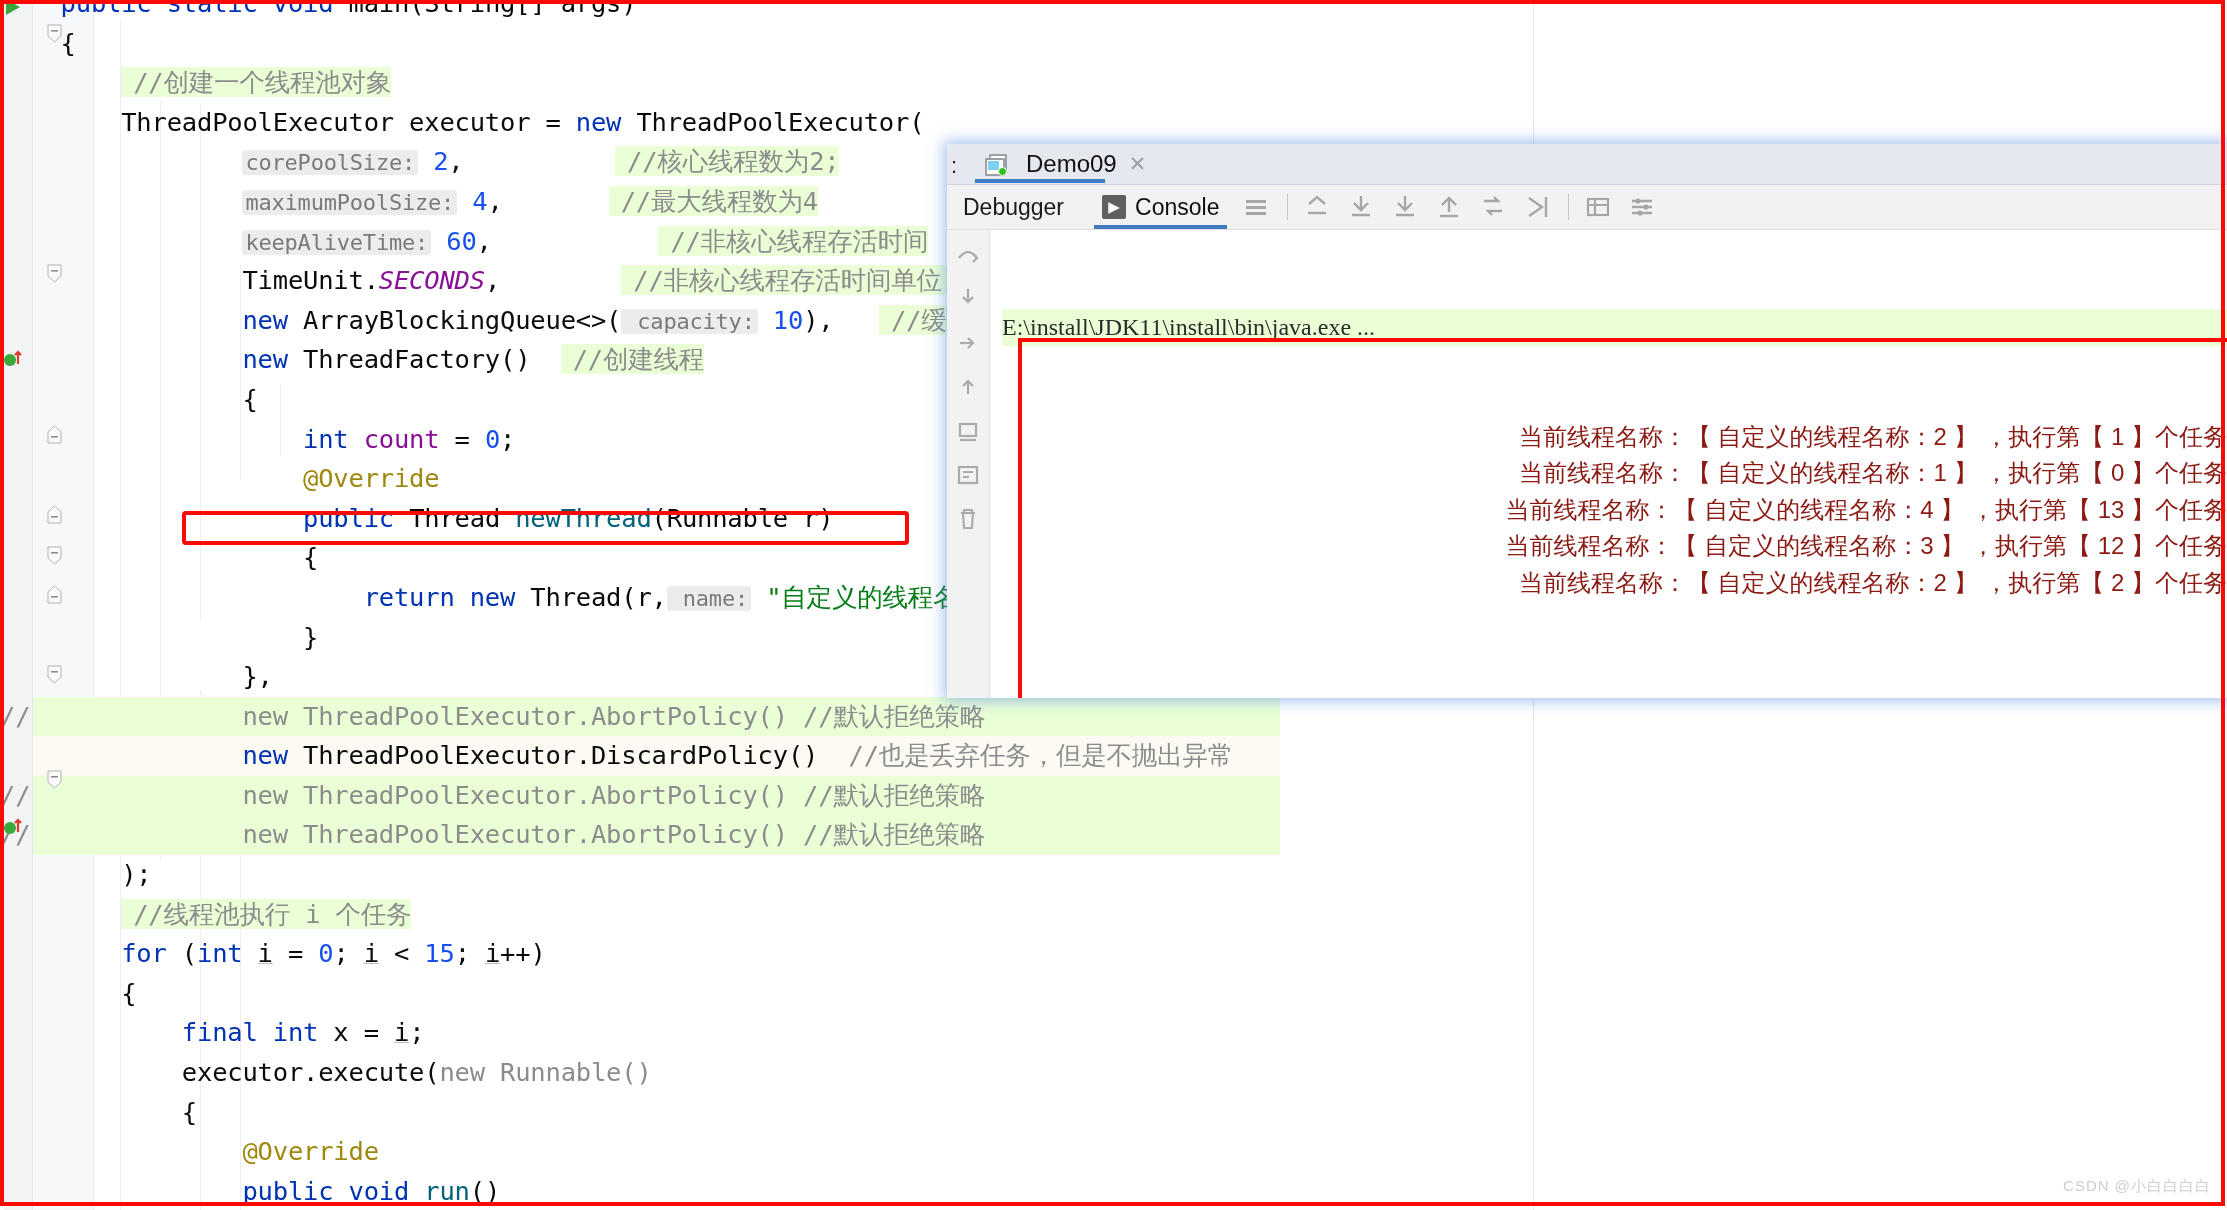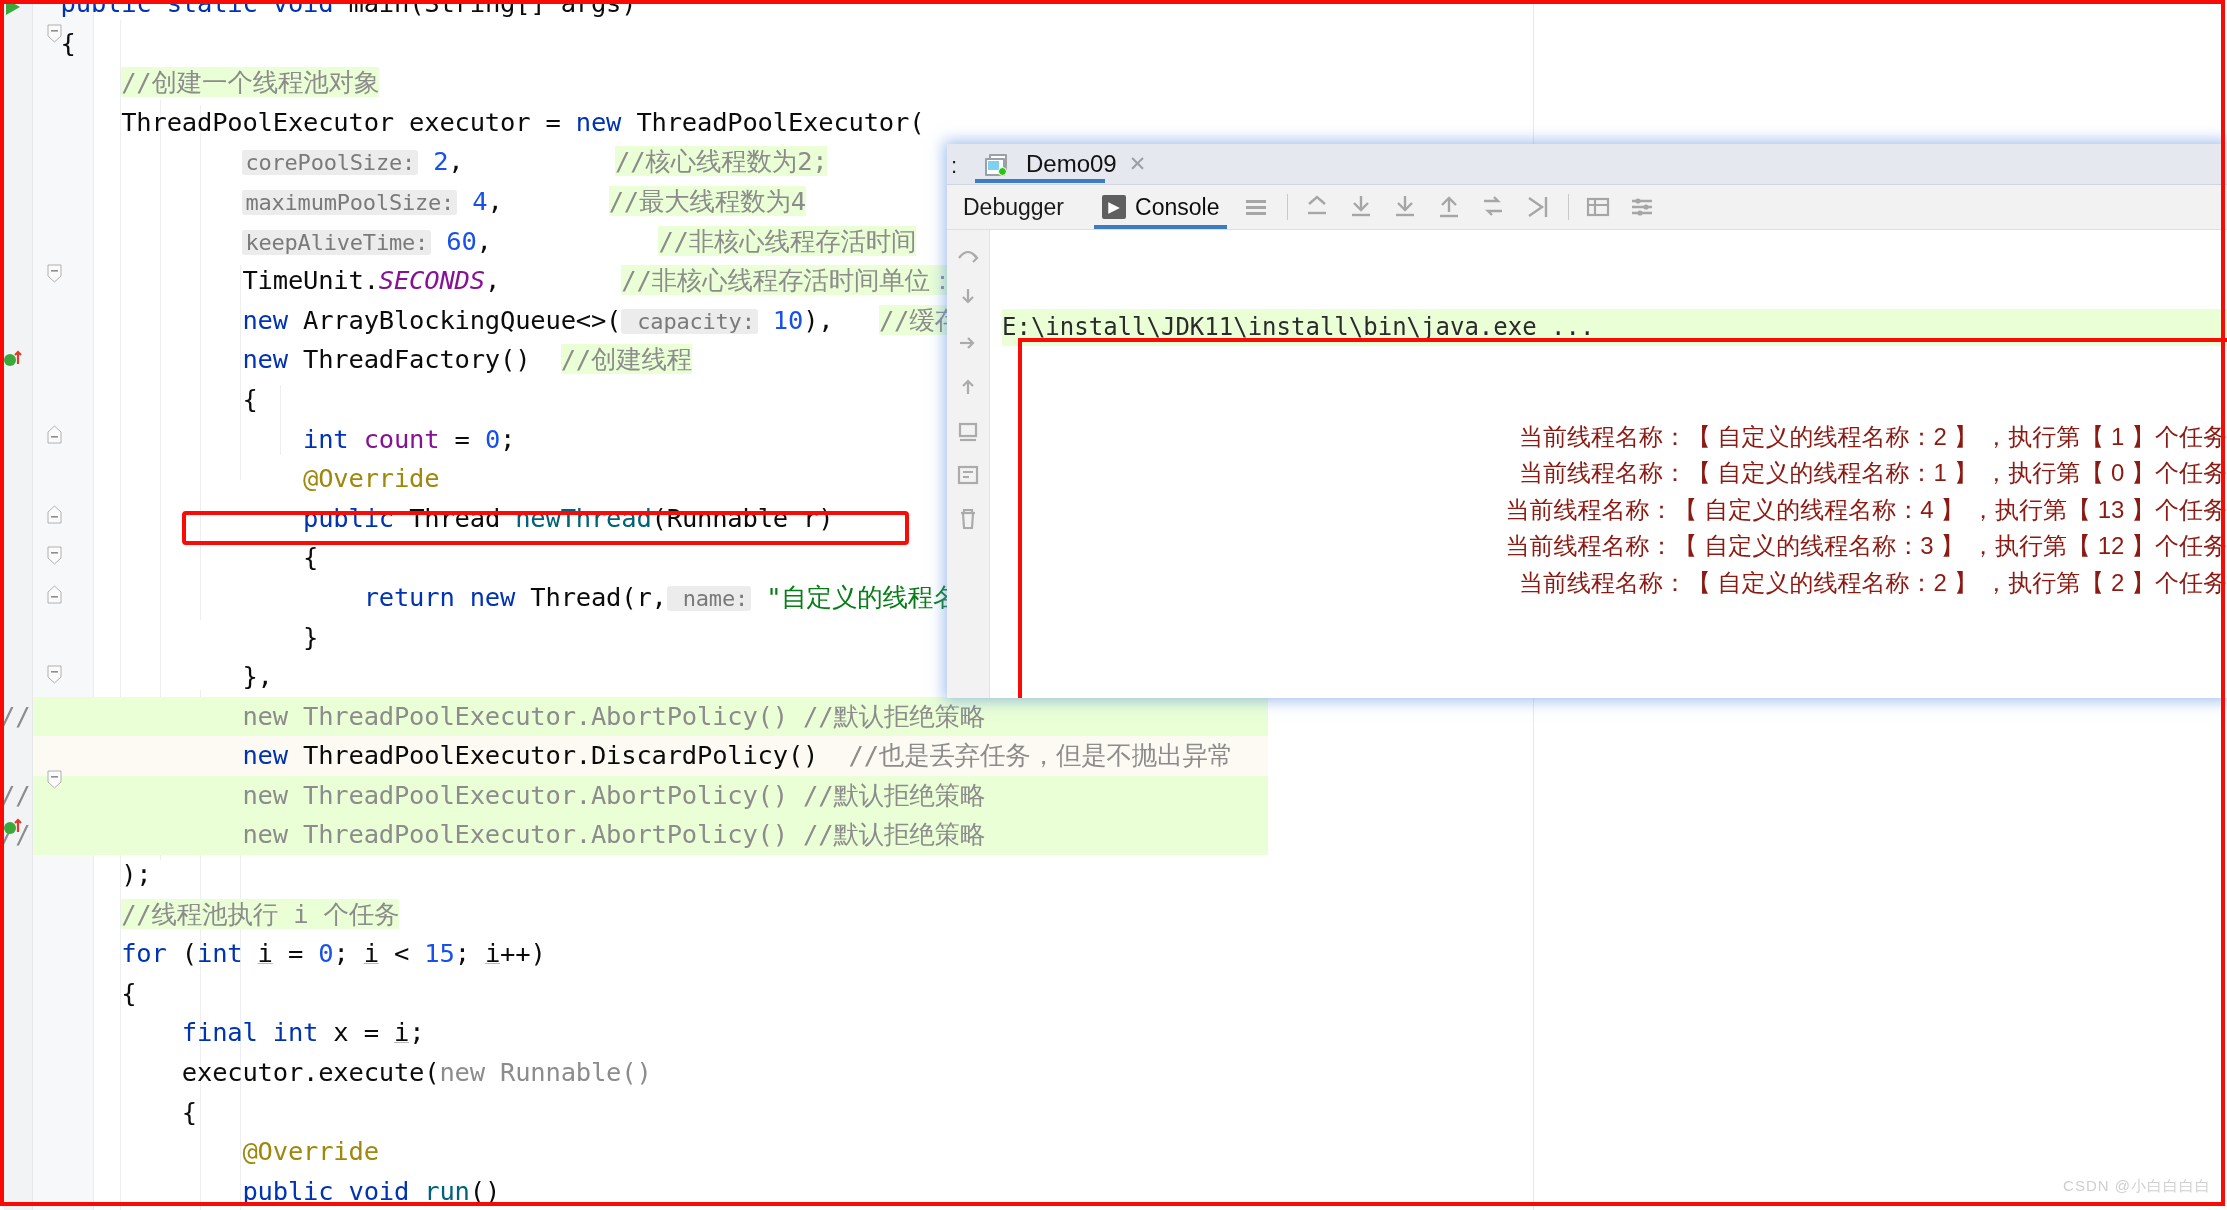--- a/index.html
+++ b/index.html
@@ -40,21 +40,21 @@
     white-space:pre;
     color:#0b0b0b;
     letter-spacing:-0.2px;
   }
   .ln{position:relative;height:39.6px;white-space:pre;}
   .kw{color:#0033b3;}
   .num{color:#1750eb;}
   .purple{color:#871094;font-style:italic;}
   .magenta{color:#871094;}
   .cmt{color:#8c8c8c;}
-  .cmt-hl{color:#8c8c8c;background:#eaffd6;}
+  .cmt-hl{color:#8c8c8c;background:#eaffd6;padding-left:12px;}
   .str{color:#067d17;}
   .ann{color:#9e880d;}
   .hint{color:#7a7a7a;background:#ececec;border-radius:3px;padding:0 3px;font-size:22px;}
   .teal{color:#00627a;}
   .gray{color:#8c8c8c;}
   .ul{text-decoration:underline;text-decoration-color:#b9b9b9;text-decoration-thickness:1px;}
 
   .linehl{position:absolute;left:33px;right:0;height:39.6px;background:#eaffd6;z-index:0;}
   .caretline{position:absolute;left:33px;right:0;height:39.6px;background:#fcfaf2;z-index:0;}
 
@@ -143,21 +143,21 @@
     width:42px;background:#f2f2f2;border-right:1px solid #e2e2e2;
     display:flex;flex-direction:column;align-items:center;padding-top:12px;gap:18px;
   }
   .sideico{width:26px;height:26px;opacity:.68;position:relative;}
 
   #console-output{
     position:relative;flex:1;padding:6px 0 0 12px;
     font-family:"DejaVu Sans Mono","Liberation Mono",monospace;
     font-size:24px;line-height:36.5px;white-space:pre;
   }
-  .out-path{color:#2b2b2b;background:#eaffd6;}
+  .out-path{color:#2b2b2b;background:#eaffd6;font-family:Liberation Serif, serif;}
   .out-link{color:#1a3cdb;}
   .out-log{
     font-family:"Liberation Sans",sans-serif;
     color:#8b1a13;font-size:24px;text-align:right;
   }
   #console-red-box{
     position:absolute;left:28px;top:108px;width:1222px;height:412px;
     border:4px solid #fb0b06;box-sizing:border-box;z-index:5;pointer-events:none;
   }
 

